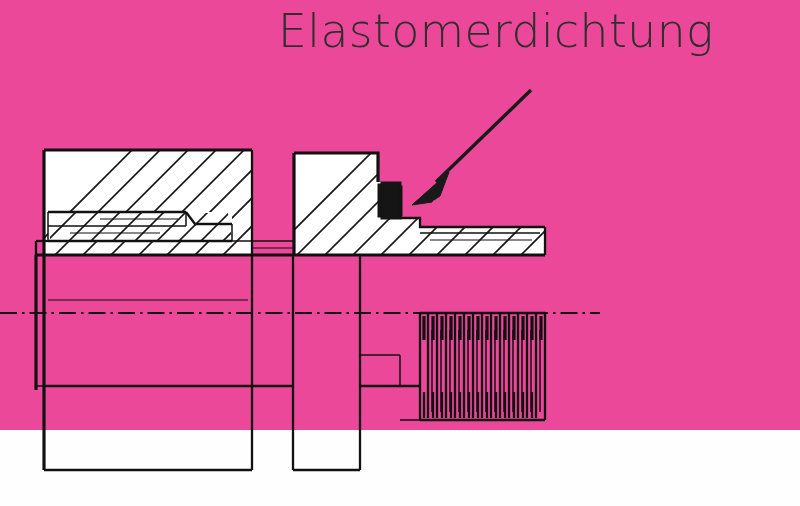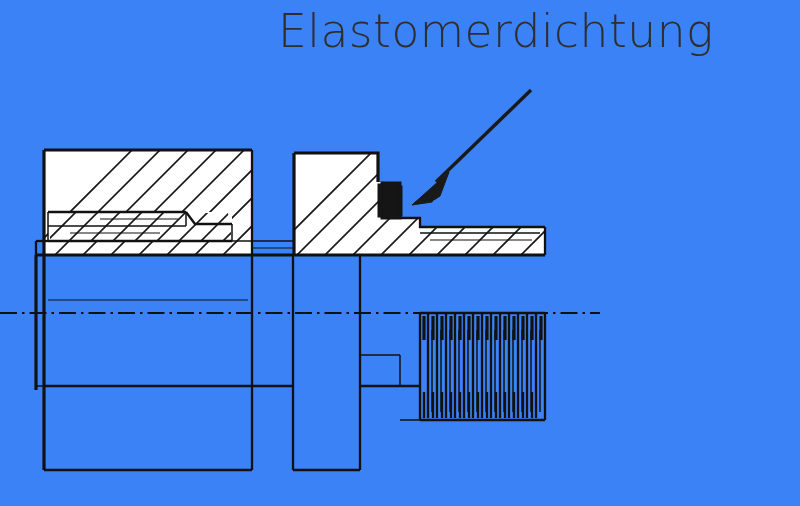--- a/index.html
+++ b/index.html
@@ -2,21 +2,21 @@
 <html><head>
 <meta charset="utf-8">
 <title>Elastomerdichtung</title>
 <style>
   html,body{margin:0;padding:0;background:#ffffff;}
   body{
     width:800px;height:506px;overflow:hidden;
     font-family:"Liberation Sans","DejaVu Sans",sans-serif;
     background:#fefefe;
   }
-  #stage{position:relative;width:800px;height:506px;background:#3b82f6;text-align:right;}
+  #stage{position:relative;width:800px;height:430px;background:#ec4899;text-align:right;}
   #label-elastomer{
     position:absolute;
     left:278px;top:4px;
     font-size:46px;
     font-weight:300;
     letter-spacing:0.5px;
     color:#2e2e2e;
     white-space:nowrap;
     font-family:"DejaVu Sans",sans-serif;
     transform:scaleX(0.99);

